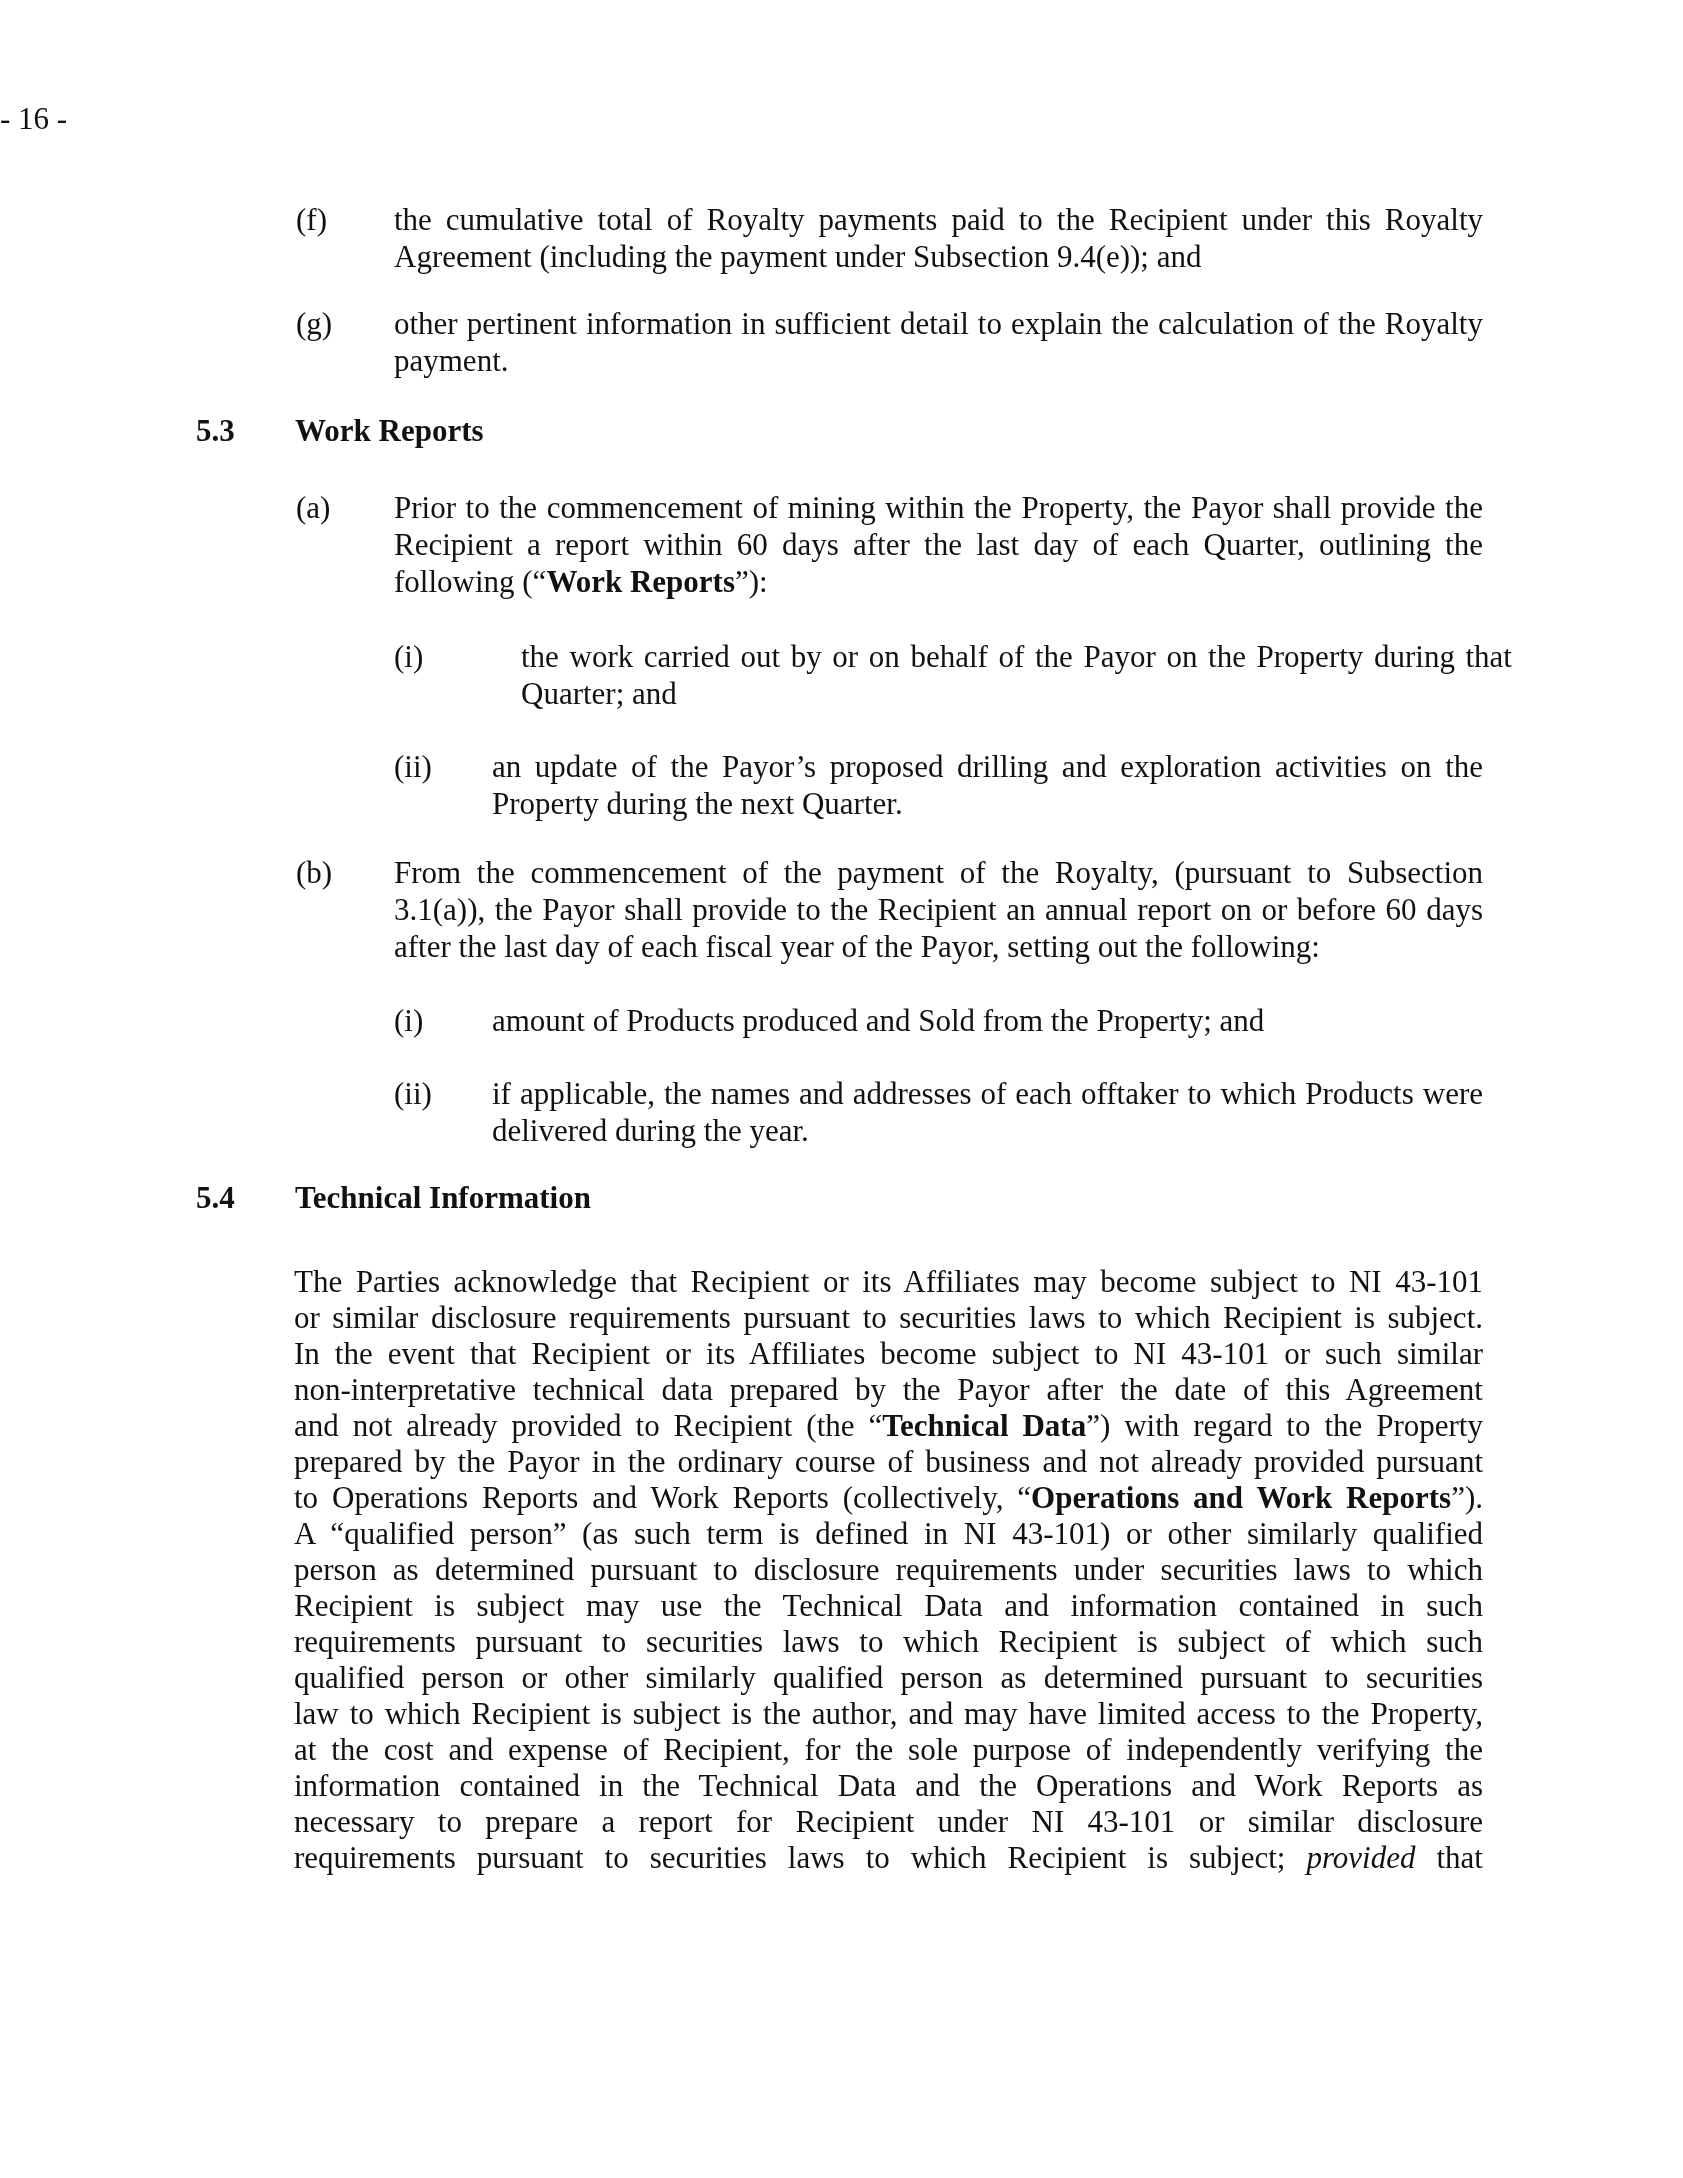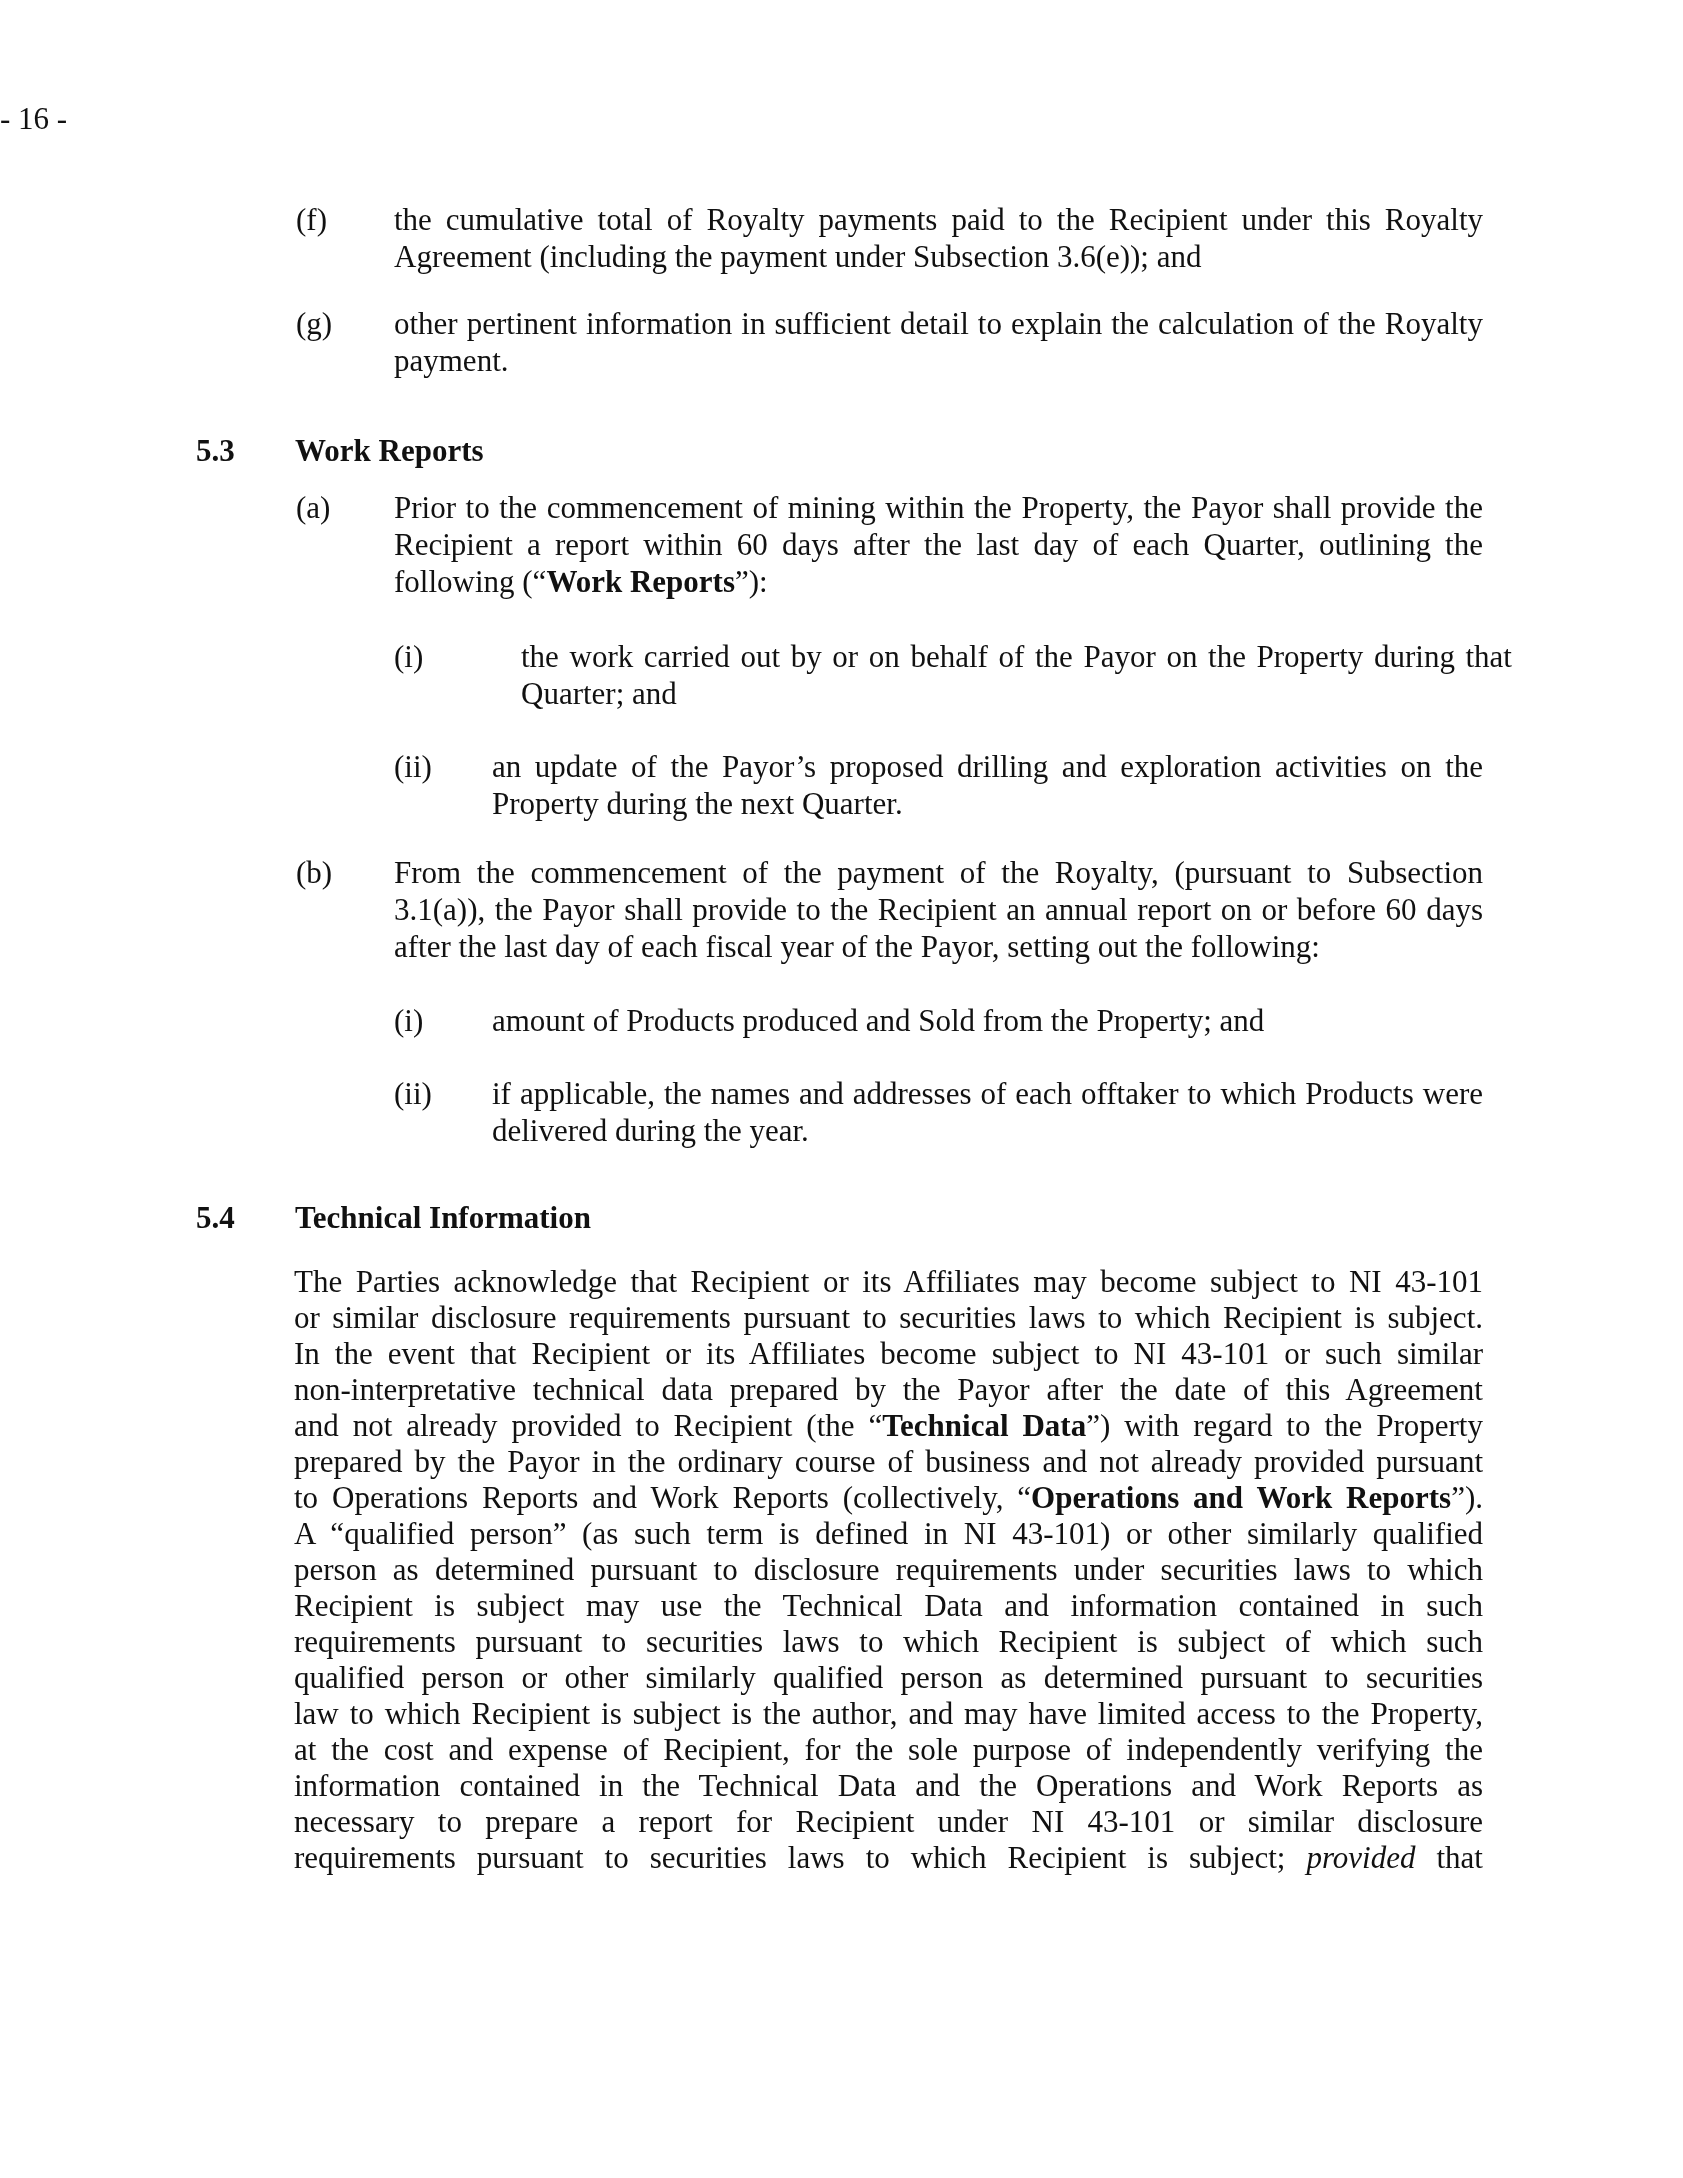--- a/index.html
+++ b/index.html
@@ -4,36 +4,36 @@
 <style>
   html, body { margin:0; padding:0; background:#ffffff; }
   body { width:1683px; height:2178px; position:relative; overflow:hidden;
          font-family:"Liberation Serif", "DejaVu Serif", serif; color:#111111; }
   .page-num { position:absolute; top:99px; left:0; width:1683px; text-align:left;
               font-size:31px; line-height:40px; }
   .blk { position:absolute; font-size:31px; line-height:37px; }
   .label { position:absolute; }
   .text { position:absolute; text-align:justify; text-align-last:left; }
   .text.single { text-align:center; }
-  .heading { position:absolute; font-weight:bold; font-size:31px; line-height:37px;margin-top:20px; }
+  .heading { position:absolute; font-weight:bold; font-size:31px; line-height:37px; }
   .heading .num { position:absolute; left:0; }
   .heading .title { position:absolute; left:99px; white-space:nowrap; }
   b { font-weight:bold; }
   i { font-style:italic; }
   .body54 { position:absolute; left:294px; width:1189px; font-size:31px; line-height:36px;
             text-align:justify; text-align-last:justify;margin-top:12px; }
 </style>
 </head>
 <body>
 
 <div class="page-num">- 16 -</div>
 
 <div class="blk" style="top:201px; left:0; width:1683px;">
   <span class="label" style="left:296px;">(f)</span>
-  <div class="text" style="left:394px; width:1089px;">the cumulative total of Royalty payments paid to the Recipient under this Royalty Agreement (including the payment under Subsection 3.6(e)); and</div>
+  <div class="text" style="left:394px; width:1089px;">the cumulative total of Royalty payments paid to the Recipient under this Royalty Agreement (including the payment under Subsection 9.4(e)); and</div>
 </div>
 
 <div class="blk" style="top:305px; left:0; width:1683px;">
   <span class="label" style="left:296px;">(g)</span>
   <div class="text" style="left:394px; width:1089px;">other pertinent information in sufficient detail to explain the calculation of the Royalty payment.</div>
 </div>
 
 <div class="heading" style="top:412px; left:196px; width:1287px; height:37px;">
   <span class="num">5.3</span>
   <span class="title">Work Reports</span>

